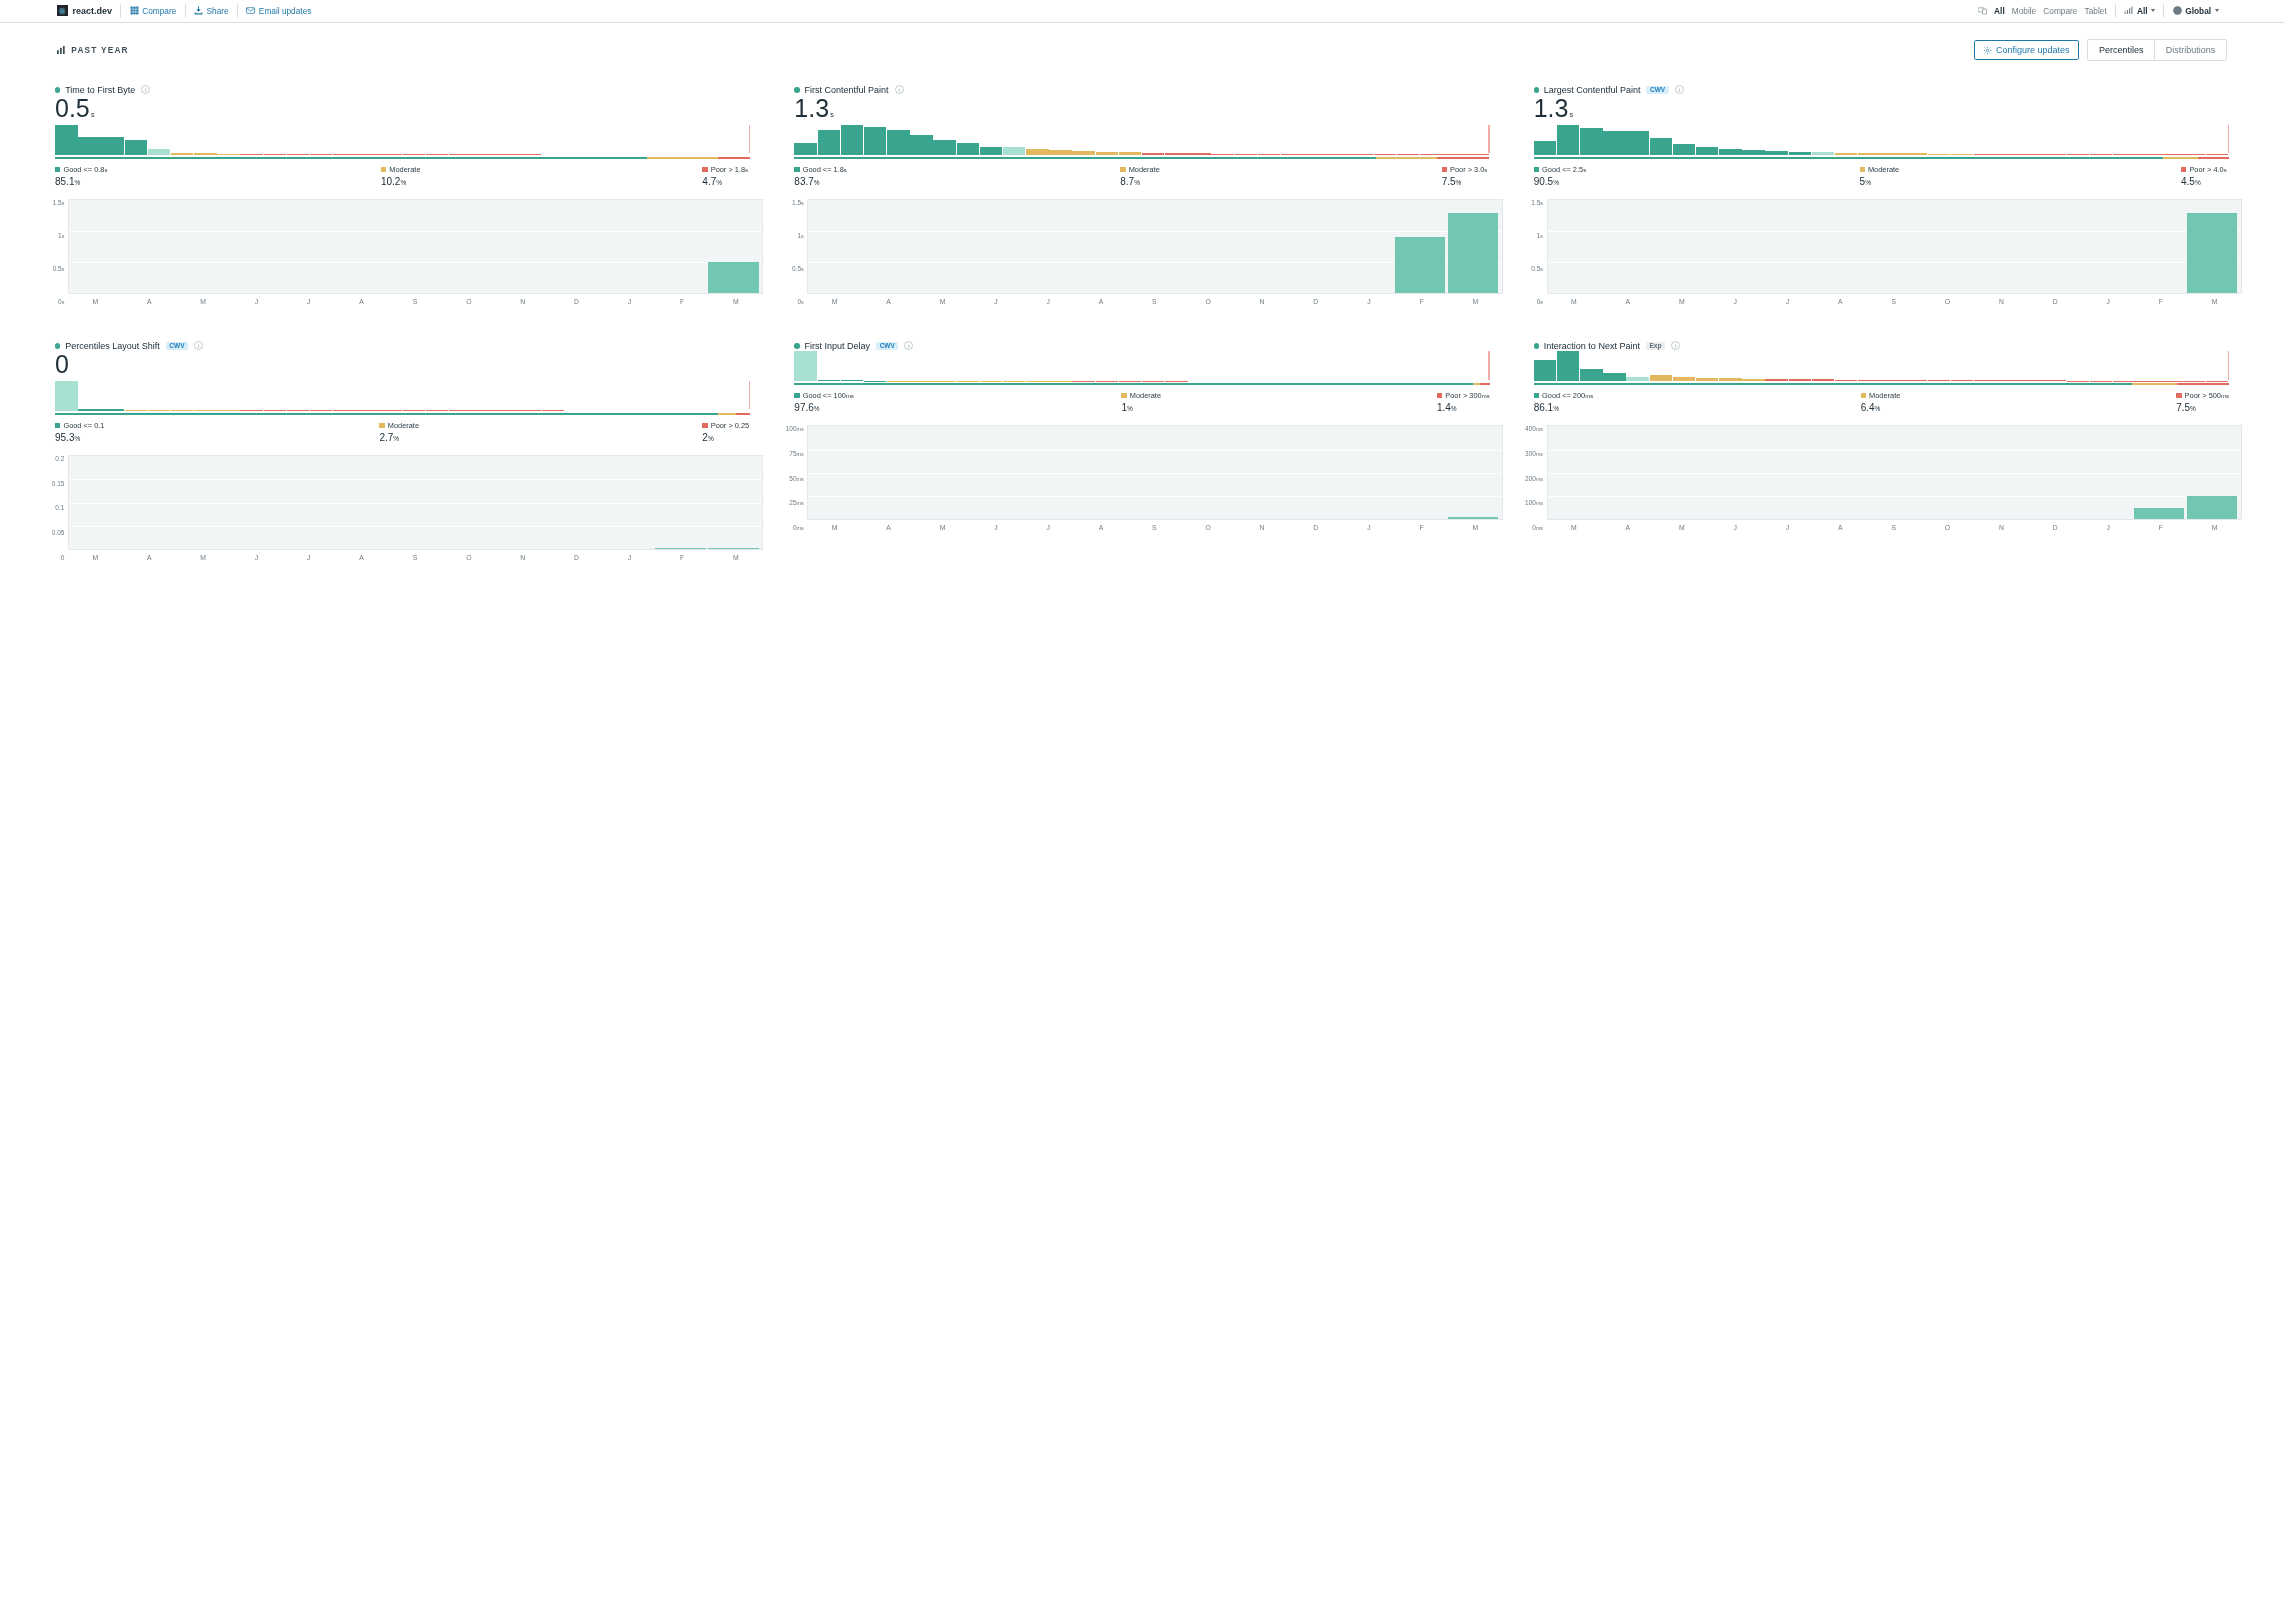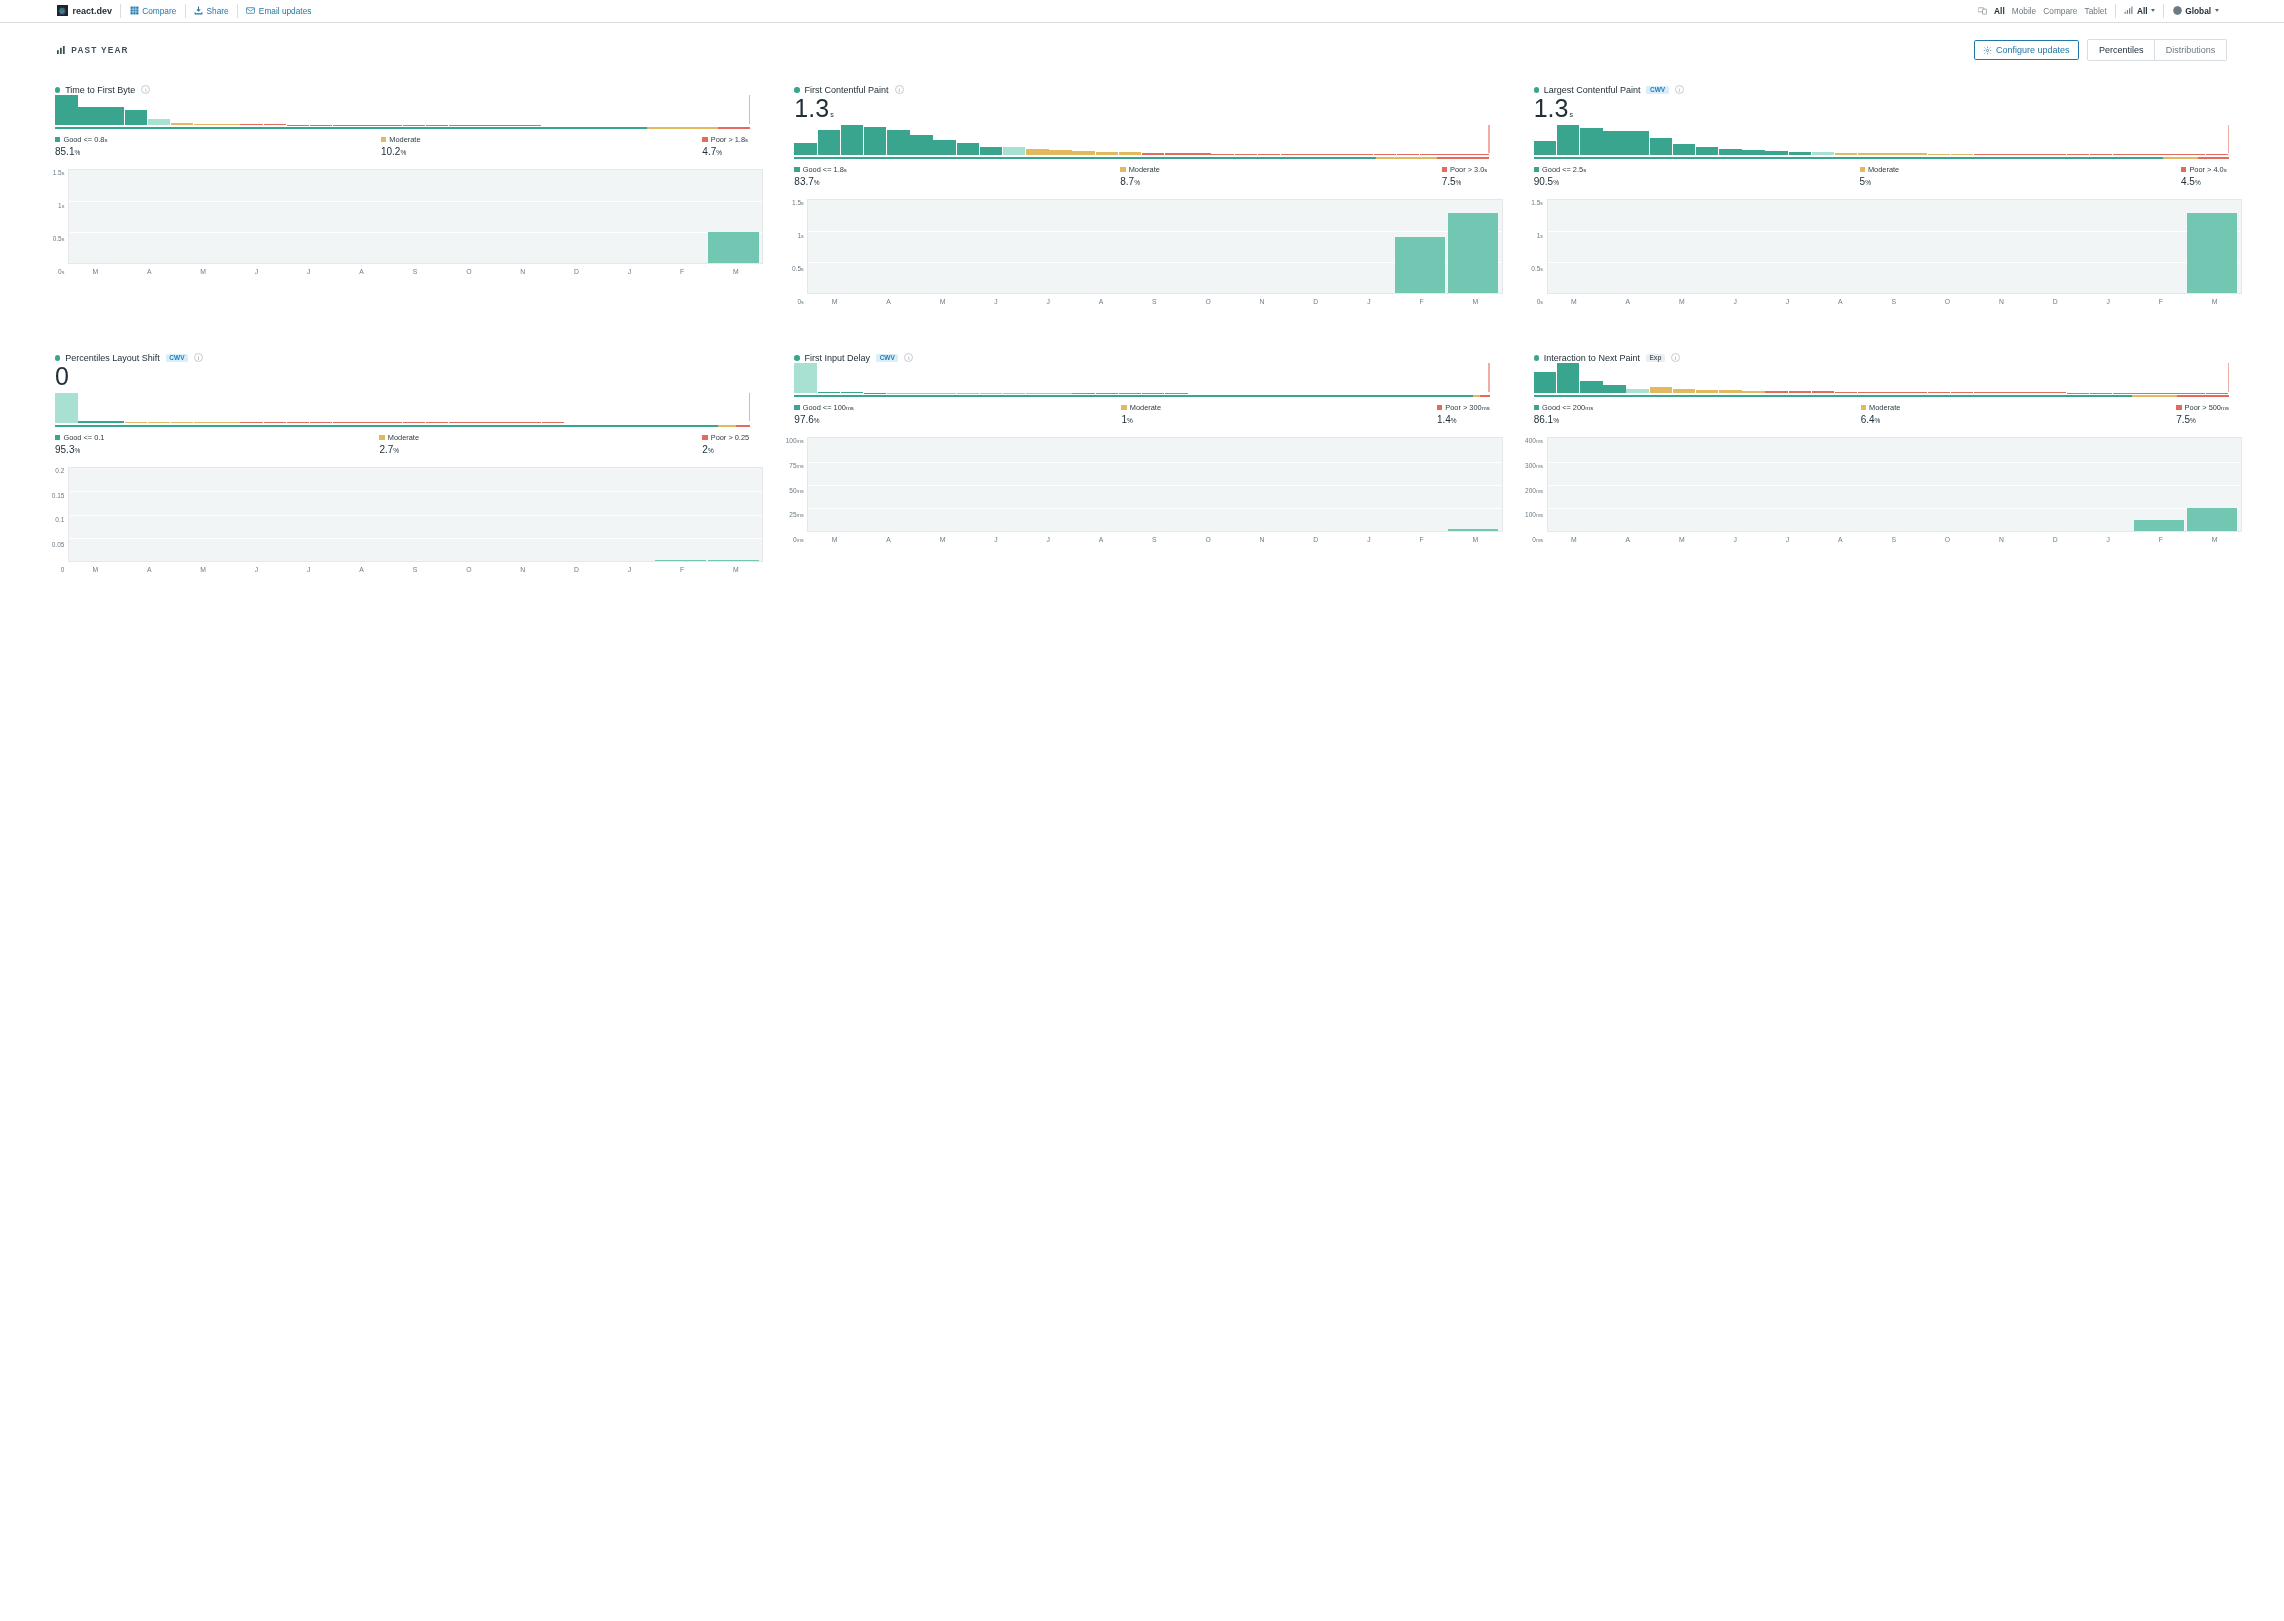--- a/index.html
+++ b/index.html
@@ -75,21 +75,21 @@
     cursor:pointer; font-size:9px;
   }
   .seg { margin-left:8.3px; display:flex; border:0.6px solid var(--border); border-radius:1.8px; overflow:hidden;}
   .seg button { border:none; background:#fff; padding:4.8px 10.7px; font-size:9px; cursor:pointer; color:var(--text);}
   .seg button + button { border-left:0.6px solid var(--border);}
   .seg button.inactive { color:var(--text-light);}
 
   
   .grid {
     display:grid; grid-template-columns: repeat(3, 1fr);
-    gap: 48px 18px;
+    gap: 36px 18px;
     padding: 18px 42px 24px 42px;
   }
   .metric {}
   .m-head { display:flex; align-items:center; gap:4.8px; padding-left:13px;}
   .dot{width:5.4px;height:5.4px;border-radius:50%;background:var(--teal);}
   .m-title{font-size:9px;}
   .badge{ font-size:6.5px; padding:0.6px 3.6px; border-radius:1.8px; font-weight:600; margin-left:1.2px;}
   .badge.cwv{ background:var(--cwv-bg); color:var(--cwv-text);}
   .badge.exp{ background:var(--exp-bg); color:var(--exp-text);}
   .info { width:9px;height:9px;border:0.6px solid #c4ccd1;border-radius:50%;
@@ -224,20 +224,21 @@
   </div>
 </div>
 
 <div class="grid" id="grid">
     <div class="metric">
       <div class="m-head">
         <span class="dot"></span>
     <span class="m-title">Time to First Byte</span>
         <span class="info">i</span>
       </div>
+      <div class="m-value"><span>0.5</span><span class="unit">s</span></div>
       <div class="hist">
         <div class="bar" style="height: 100%; background: var(--teal);"></div>
         <div class="bar" style="height: 60%; background: var(--teal);"></div>
         <div class="bar" style="height: 58%; background: var(--teal);"></div>
         <div class="bar" style="height: 50%; background: var(--teal);"></div>
         <div class="bar" style="height: 20%; background: var(--teal-lighter);"></div>
         <div class="bar" style="height: 6%; background: var(--amber);"></div>
         <div class="bar" style="height: 4%; background: var(--amber);"></div>
         <div class="bar" style="height: 3%; background: var(--amber);"></div>
         <div class="bar" style="height: 2%; background: var(--red);"></div>

